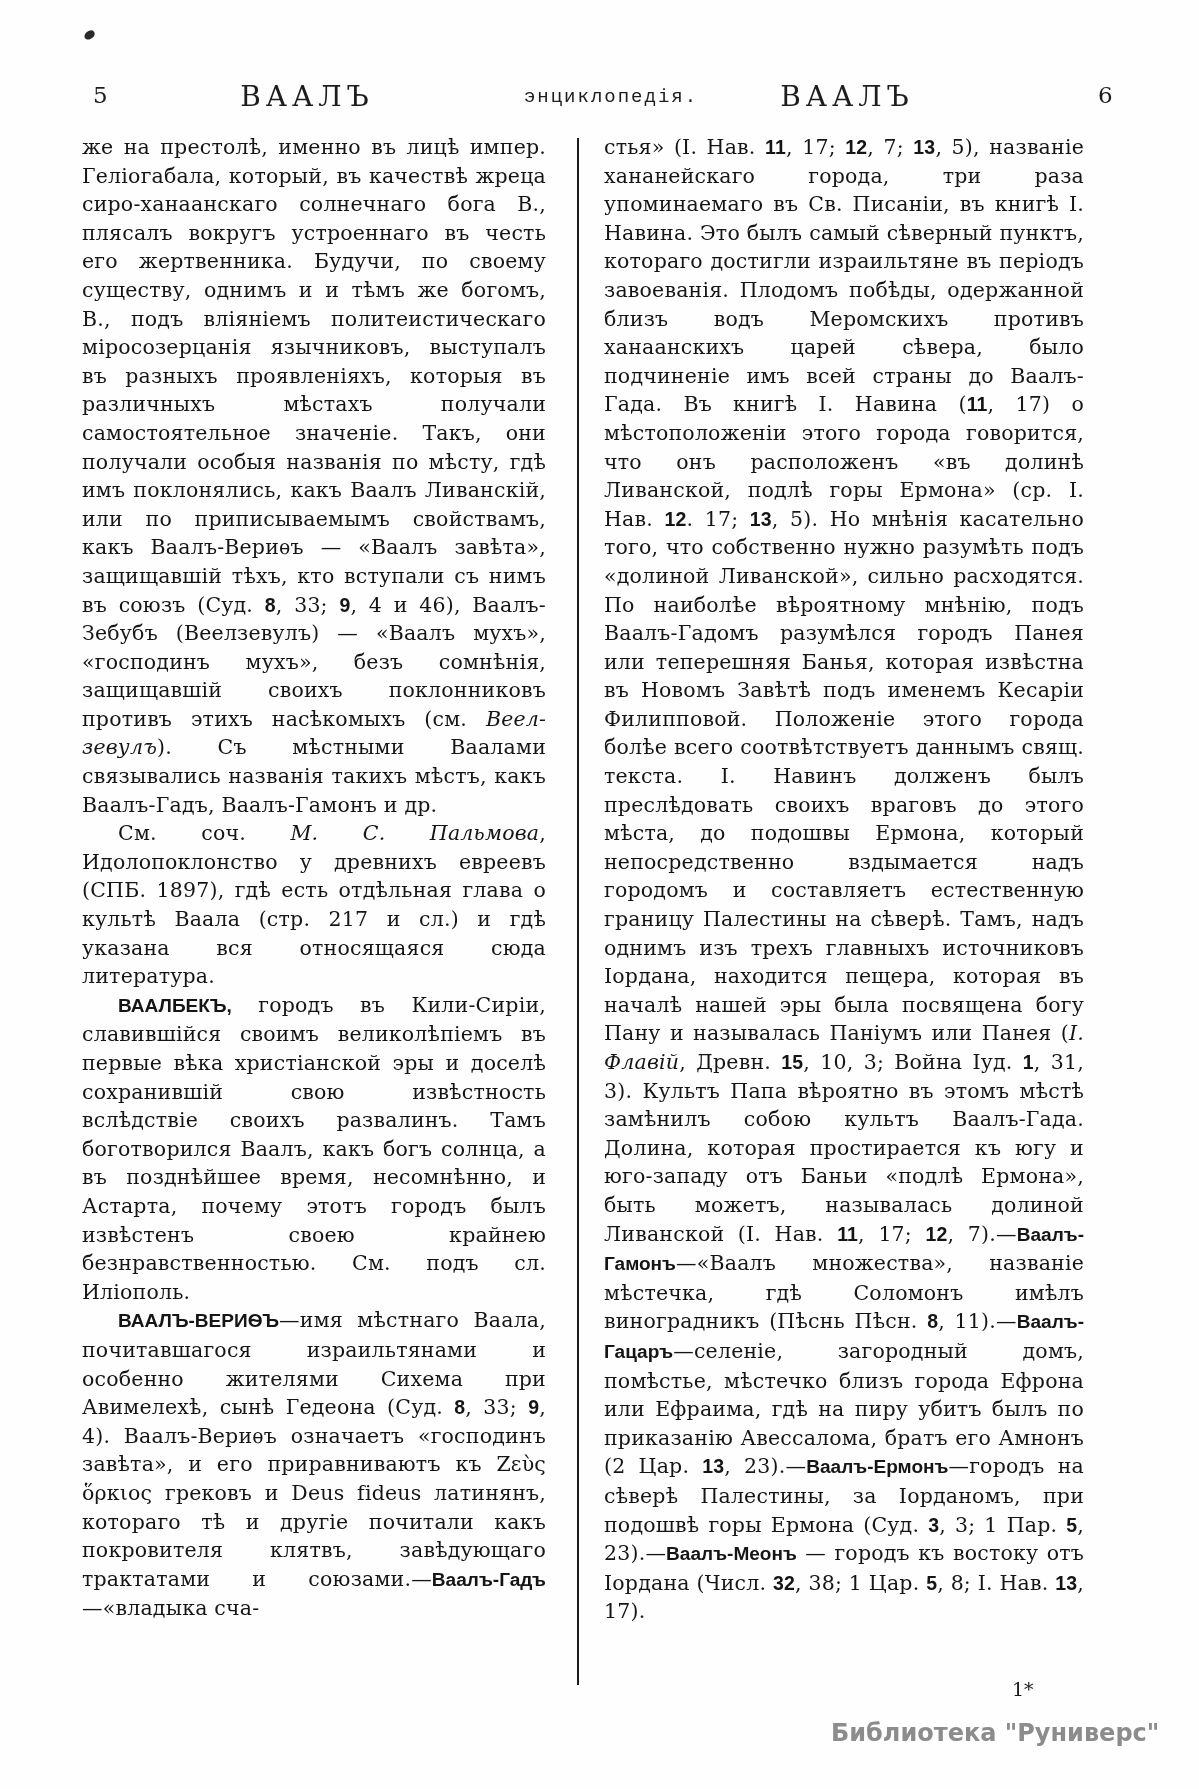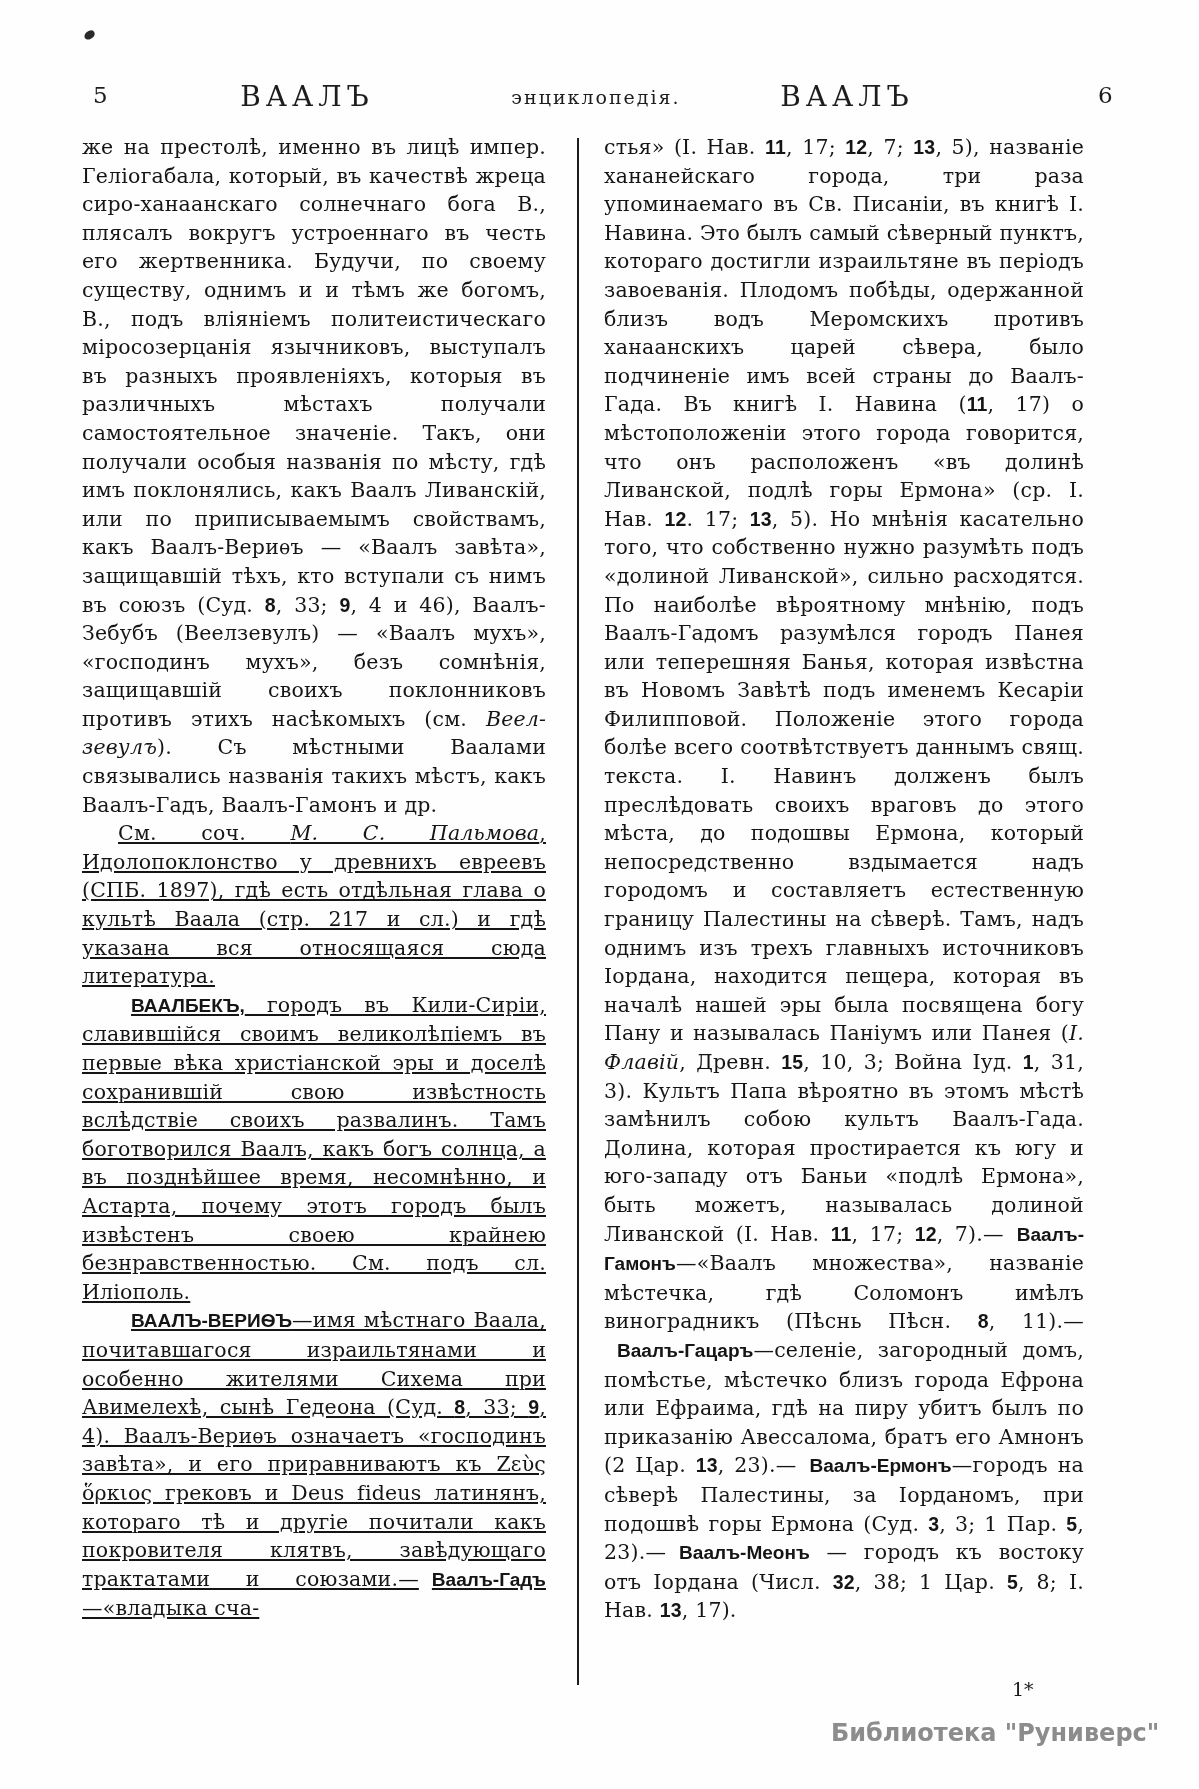--- a/index.html
+++ b/index.html
@@ -21,41 +21,40 @@
   .pagenum-left { left: 93px; }
   .pagenum-right { left: 1098px; }
   .runhead {
     font-size: 28px; letter-spacing: 5px; top: 80px;
     transform: translateX(-50%);
   }
   .runhead-left { left: 307px; }
   .runhead-right { left: 847px; }
   .centerhead {
     font-size: 19px; letter-spacing: 2px; top: 86px;
-    transform: translateX(-50%); left: 596px;
+    transform: translateX(-50%); left: 611px; font-family: Liberation Mono, monospace;
   }
   
   .col {
     position: absolute; top: 133px;
     text-align: justify;
     font-size: 20.5px;
     line-height: 28.6px;
     letter-spacing: 0.2px;
     color: #151515;
   }
   .col-left  { left: 82px;  width: 464px; }
   .col-right { left: 604px; width: 480px; }
   .col p { margin: 0; }
-  .col p.indent { text-indent: 36px; text-decoration: underline; }
+  .col p.indent { text-indent: 36px; }
   .hw {
     font-family: "Liberation Sans", sans-serif;
     font-weight: 700;
     font-size: 0.93em;
     letter-spacing: 0;
-    margin-left: 13px;
   }
   .b {
     font-family: "Liberation Sans", sans-serif;
     font-weight: 700;
     font-size: 0.95em;
   }
   .i { font-style: italic; }
   
   .divider {
     position: absolute;

